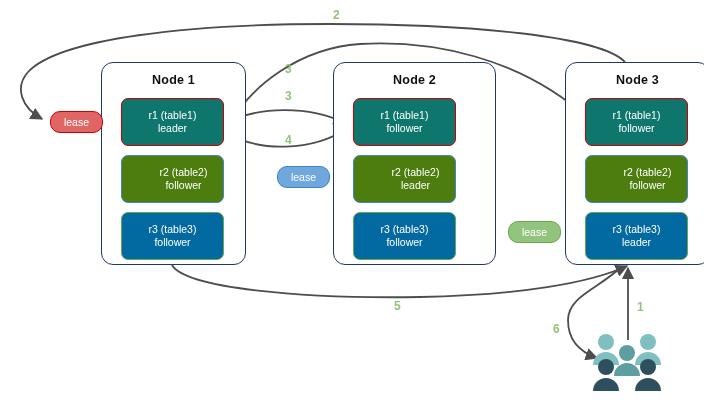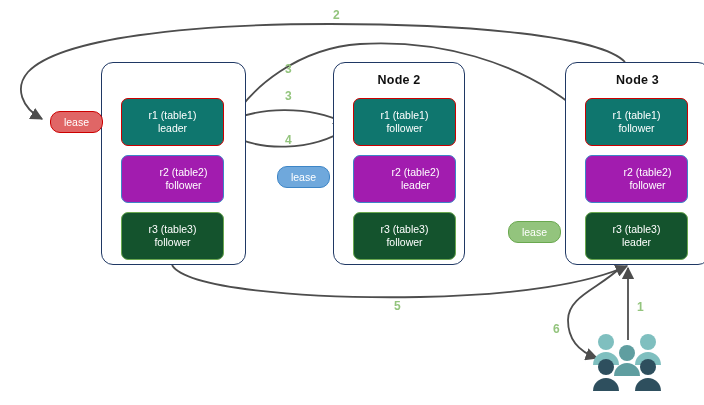--- a/index.html
+++ b/index.html
@@ -47,22 +47,22 @@
     display: flex;
     flex-direction: column;
     align-items: center;
     justify-content: center;
     color: #ffffff;
     font-size: 10.5px;
     line-height: 13px;
     text-align: center;
   }
   .range-red   { background: #0f766e; border: 1.4px solid #cc0000; }
-  .range-blue  { background: #a21caf; border: 1.4px solid #3d85c6; padding-left: 22px; }
-  .range-green { background: #14532d; border: 1.4px solid #6aa84f; }
+  .range-blue  { background: #4d7c0f; border: 1.4px solid #3d85c6; padding-left: 22px; }
+  .range-green { background: #0369a1; border: 1.4px solid #6aa84f; }
   .lease-box {
     position: absolute;
     box-sizing: border-box;
     border-radius: 10px;
     display: flex;
     align-items: center;
     justify-content: center;
     color: #ffffff;
     font-size: 10.5px;
     height: 22px;
@@ -110,35 +110,36 @@
 
   <div class="edge-label" style="left:333px; top:8px;">2</div>
   <div class="edge-label" style="left:285px; top:62px;">3</div>
   <div class="edge-label" style="left:285px; top:89px;">3</div>
   <div class="edge-label" style="left:285px; top:133px;">4</div>
   <div class="edge-label" style="left:394px; top:299px;">5</div>
   <div class="edge-label" style="left:637px; top:300px;">1</div>
   <div class="edge-label" style="left:553px; top:322px;">6</div>
 
   <div class="node-box" style="left:101px; top:62px; width:145px; height:203px;">
+    <div class="node-title">Node 1</div>
     <div class="range-box range-red" style="left:19px; top:35px;">
       <span>r1 (table1)</span>
       <span>leader</span>
     </div>
     <div class="range-box range-blue" style="left:19px; top:92px;">
       <span>r2 (table2)</span>
       <span>follower</span>
     </div>
     <div class="range-box range-green" style="left:19px; top:149px;">
       <span>r3 (table3)</span>
       <span>follower</span>
     </div>
   </div>
 
-  <div class="node-box" style="left:333px; top:62px; width:132px; height:203px;">
+  <div class="node-box" style="left:333px; top:62px; width:163px; height:203px;">
     <div class="node-title">Node 2</div>
     <div class="range-box range-red" style="left:19px; top:35px;">
       <span>r1 (table1)</span>
       <span>follower</span>
     </div>
     <div class="range-box range-blue" style="left:19px; top:92px;">
       <span>r2 (table2)</span>
       <span>leader</span>
     </div>
     <div class="range-box range-green" style="left:19px; top:149px;">

